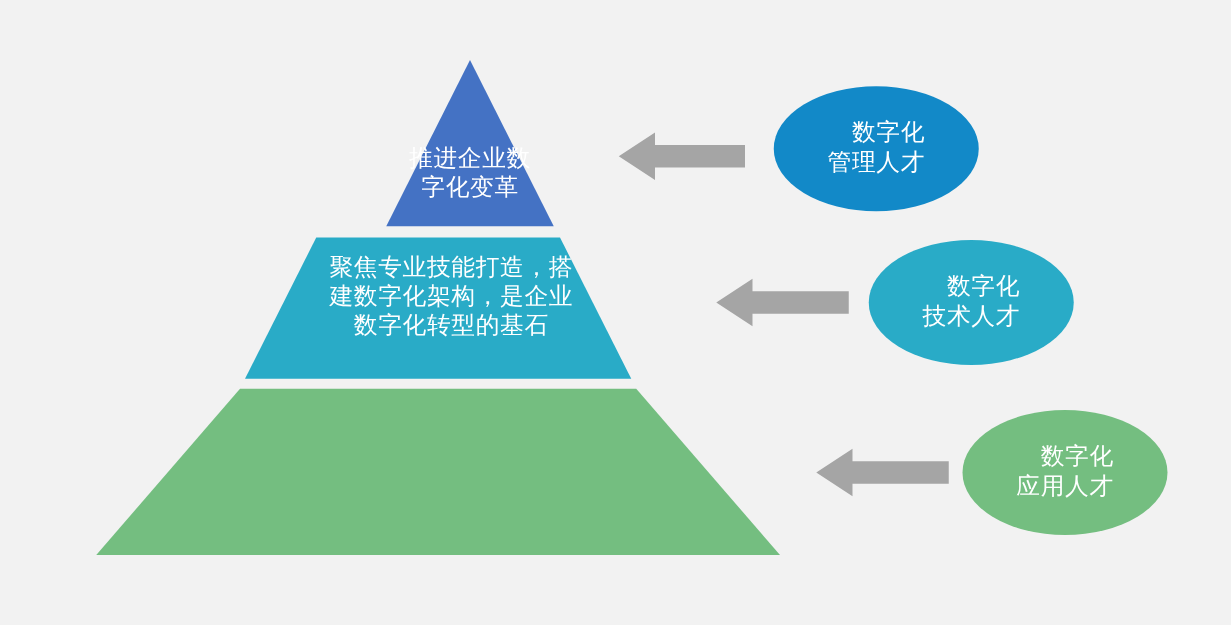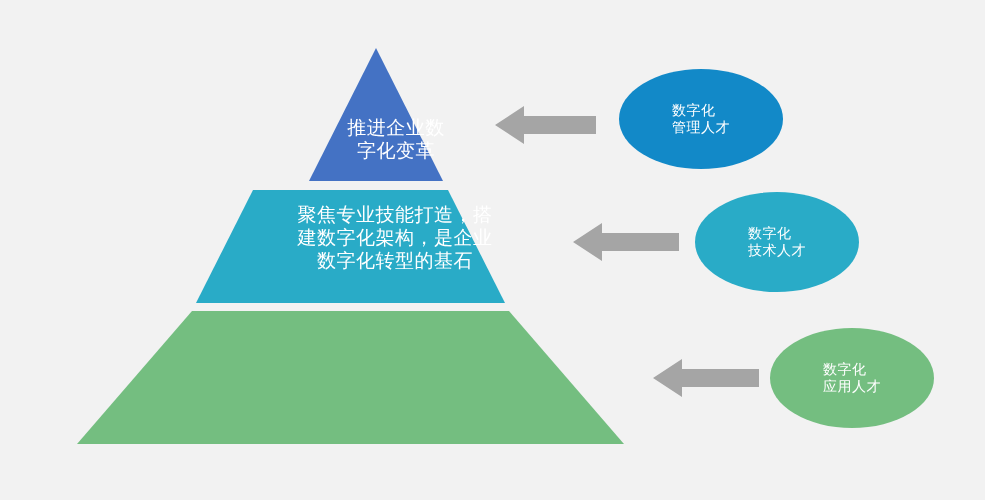--- a/index.html
+++ b/index.html
@@ -27,51 +27,50 @@
     height: 500px;
   }
   .tier-label {
     position: absolute;
     color: #FFFFFF;
     text-align: center;
     line-height: 1.22;
     white-space: pre-line;
     letter-spacing: 0.5px;
     pointer-events: none;
-    margin-left: 20px;
   }
   #tier-label-top {
     left: 276px;
     top: 116px;
     width: 200px;
     font-size: 19px;
   }
   #tier-label-middle {
-    left: 210px;
+    left: 196px;
     top: 203px;
     width: 330px;
     font-size: 19px;
   }
   #tier-label-bottom {
     left: 170px;
     top: 347px;
     width: 414px;
     font-size: 19px;
   }
   .callout {
     position: absolute;
     display: flex;
     align-items: center;
     justify-content: center;
     border-radius: 50%;
     color: #FFFFFF;
-    text-align: left;
+    text-align: right;
     line-height: 1.24;
     white-space: pre-line;
-    font-size: 14px;
+    font-size: 19px;
     letter-spacing: 0.5px;
   }
   #callout-management {
     left: 619px;
     top: 69px;
     width: 164px;
     height: 100px;
   }
   #callout-technical {
     left: 695px;

